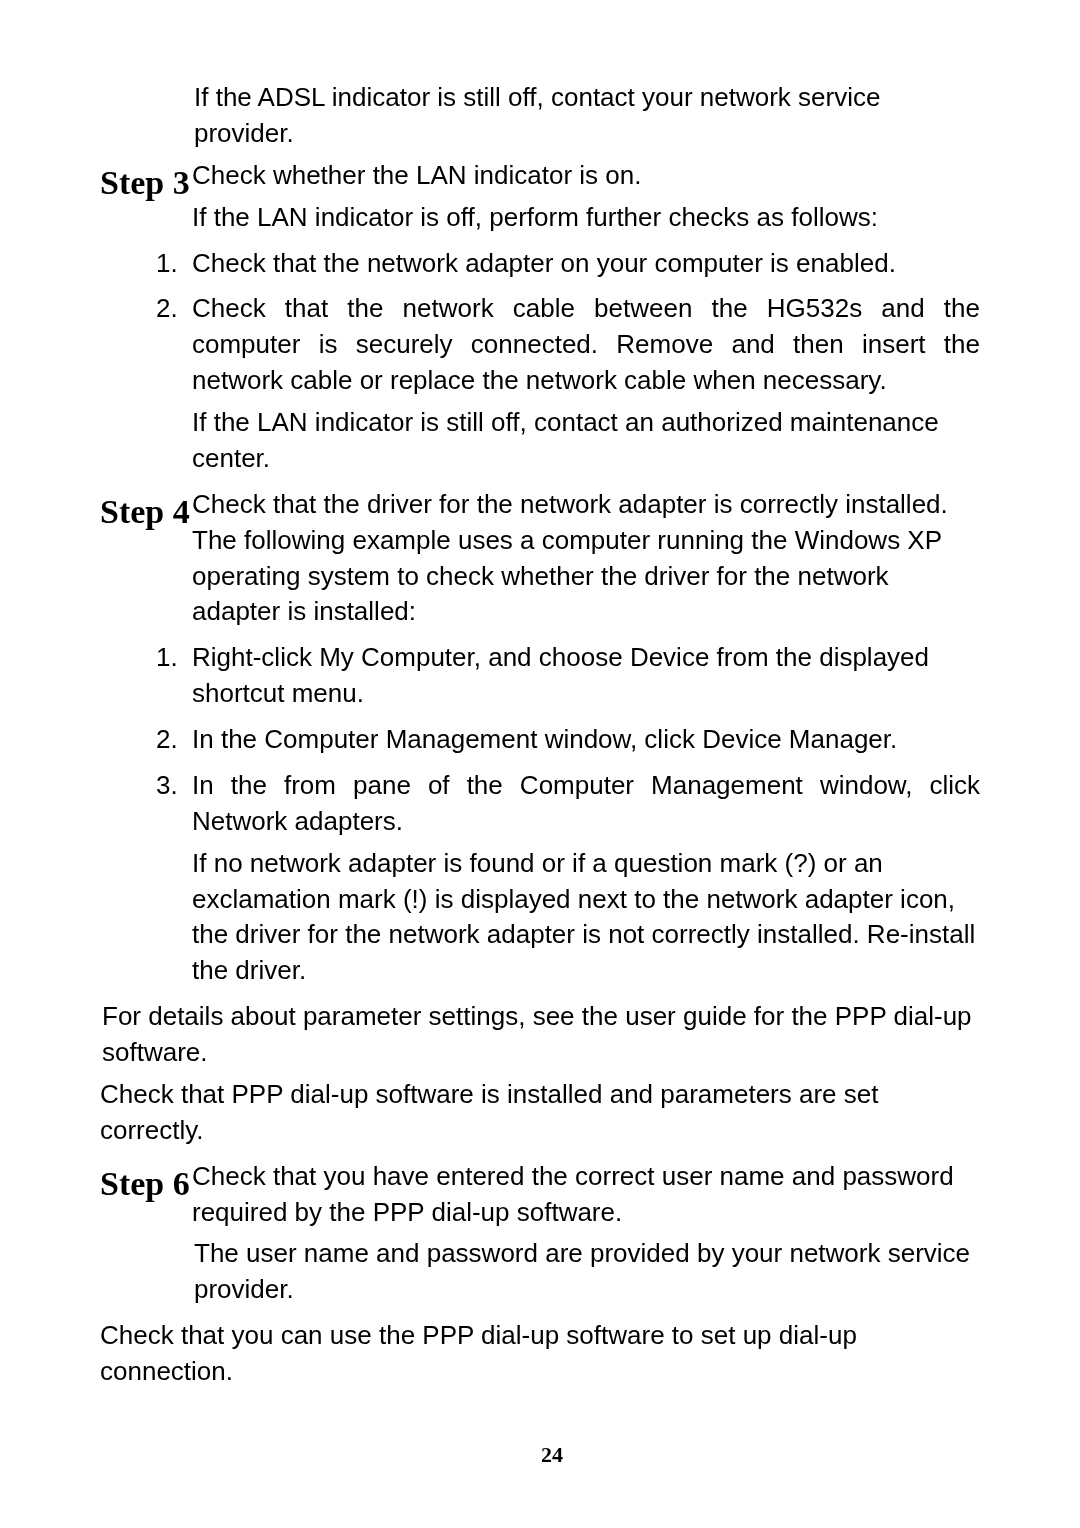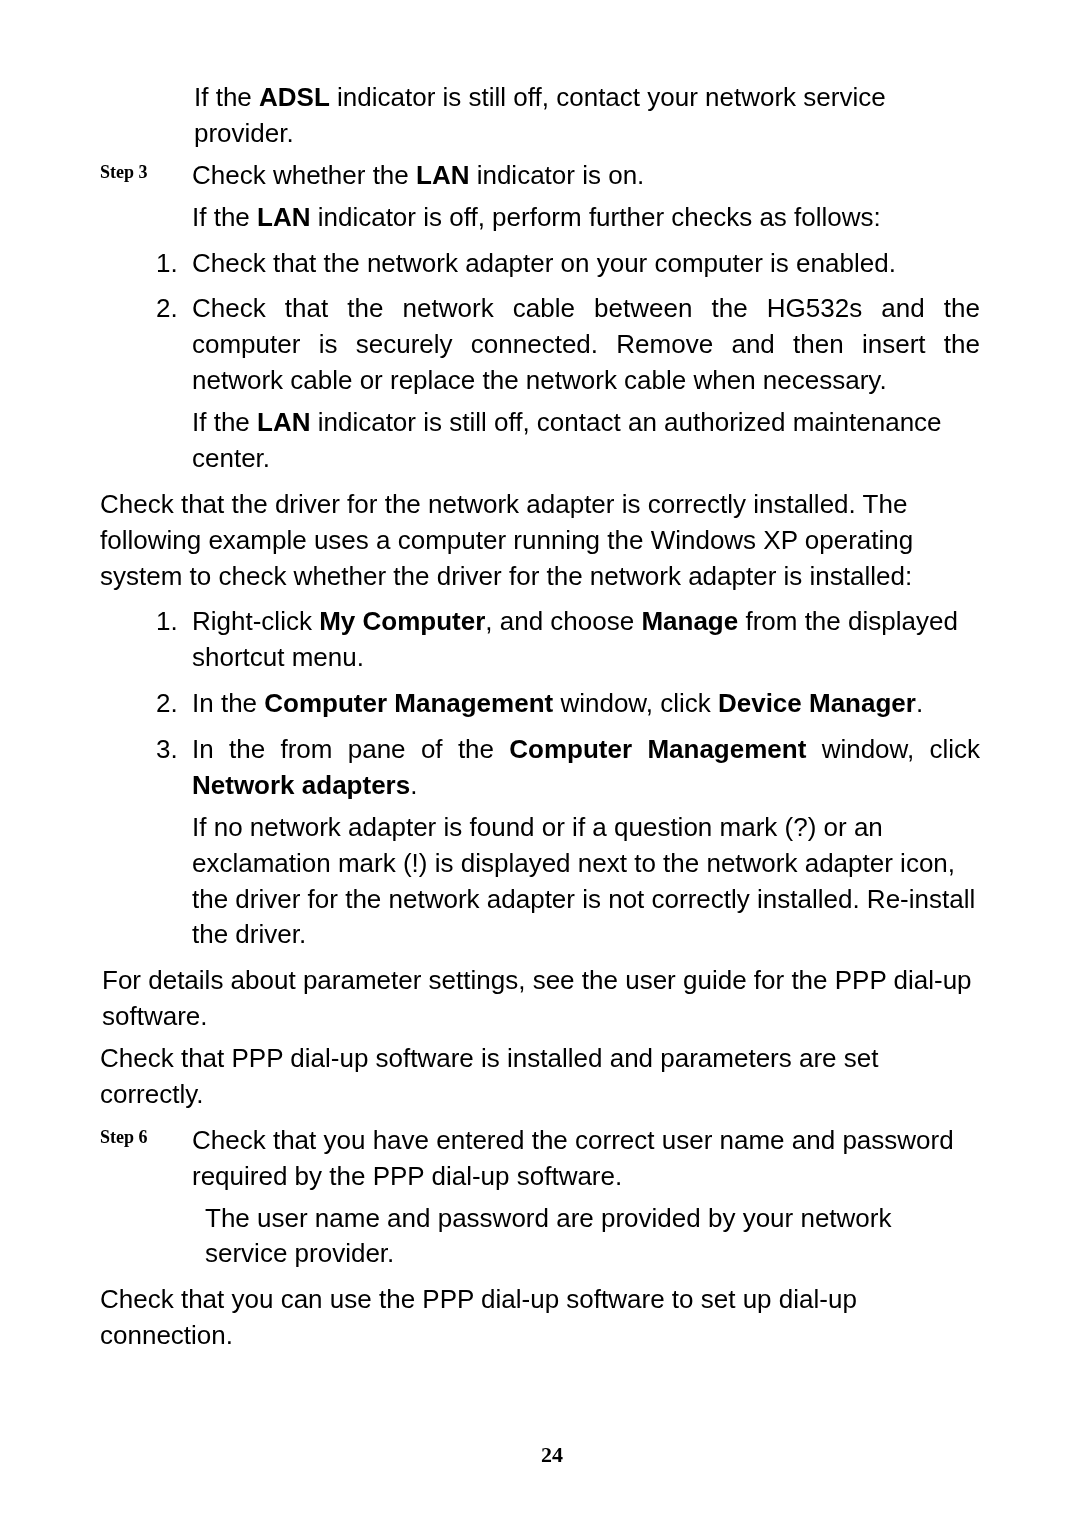--- a/index.html
+++ b/index.html
@@ -22,21 +22,21 @@
     line-height: 1.38;
   }
   .step-row {
     display: flex;
     margin-top: 4px;
   }
   .step-label {
     flex: 0 0 92px;
     font-family: "Times New Roman", Times, serif;
     font-weight: bold;
-    font-size: 18px;
+    font-size: 34px;
     padding-top: 2px;
   }
   .step-content {
     flex: 1 1 auto;
   }
   .para {
     margin: 0 0 6px 0;
   }
   .indent-block {
     padding-left: 92px;
@@ -47,21 +47,21 @@
   }
   .num {
     flex: 0 0 36px;
   }
   .num-body {
     flex: 1 1 auto;
   }
   .justify {
     text-align: justify;
   }
-  .b { font-weight: bold; }
+  .b { font-weight: normal; }
   .page-number {
     position: absolute;
     bottom: 60px;
     left: 12px;
     width: 100%;
     text-align: center;
     font-family: "Times New Roman", Times, serif;
     font-weight: bold;
     font-size: 22px;
   }
@@ -102,30 +102,31 @@
         <div class="num-body">
           <p class="para justify">Check that the network cable between the HG532s and the computer is securely connected. Remove and then insert the network cable or replace the network cable when necessary.</p>
           <p class="para">
             <span>If the </span><span class="b">LAN</span><span> indicator is still off, contact an authorized maintenance center.</span>
           </p>
         </div>
       </div>
     </div>
 
     <div class="step-row">
+      <div class="step-label">Step 4</div>
       <div class="step-content">
         <p class="para">Check that the driver for the network adapter is correctly installed. The following example uses a computer running the Windows XP operating system to check whether the driver for the network adapter is installed:</p>
       </div>
     </div>
     <div style="padding-left:56px;">
       <div class="num-item">
         <div class="num">1.</div>
         <div class="num-body">
           <p class="para">
-            <span>Right-click </span><span class="b">My Computer</span><span>, and choose </span><span class="b">Manage</span><span> from the displayed shortcut menu.</span>
+            <span>Right-click </span><span class="b">My Computer</span><span>, and choose </span><span class="b">Device</span><span> from the displayed shortcut menu.</span>
           </p>
         </div>
       </div>
       <div class="num-item">
         <div class="num">2.</div>
         <div class="num-body">
           <p class="para">
             <span>In the </span><span class="b">Computer Management</span><span> window, click </span><span class="b">Device Manager</span><span>.</span>
           </p>
         </div>
@@ -145,21 +146,21 @@
       <div class="step-content">
         <p class="para" style="padding-left:2px;">For details about parameter settings, see the user guide for the PPP dial-up software.</p>
         <p class="para">Check that PPP dial-up software is installed and parameters are set correctly.</p>
       </div>
     </div>
 
     <div class="step-row">
       <div class="step-label">Step 6</div>
       <div class="step-content">
         <p class="para">Check that you have entered the correct user name and password required by the PPP dial-up software.</p>
-        <p class="para" style="padding-left:2px;margin-left:11px;">The user name and password are provided by your network service provider.</p>
+        <p class="para" style="padding-left:2px;">The user name and password are provided by your network service provider.</p>
       </div>
     </div>
 
     <div class="step-row">
       <div class="step-content">
         <p class="para">Check that you can use the PPP dial-up software to set up dial-up connection.</p>
       </div>
     </div>
 
   </div>

